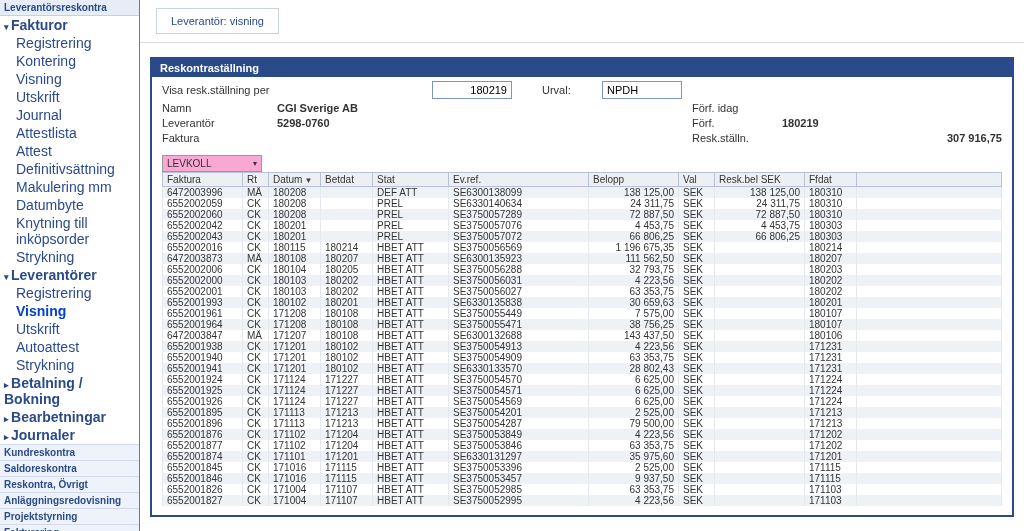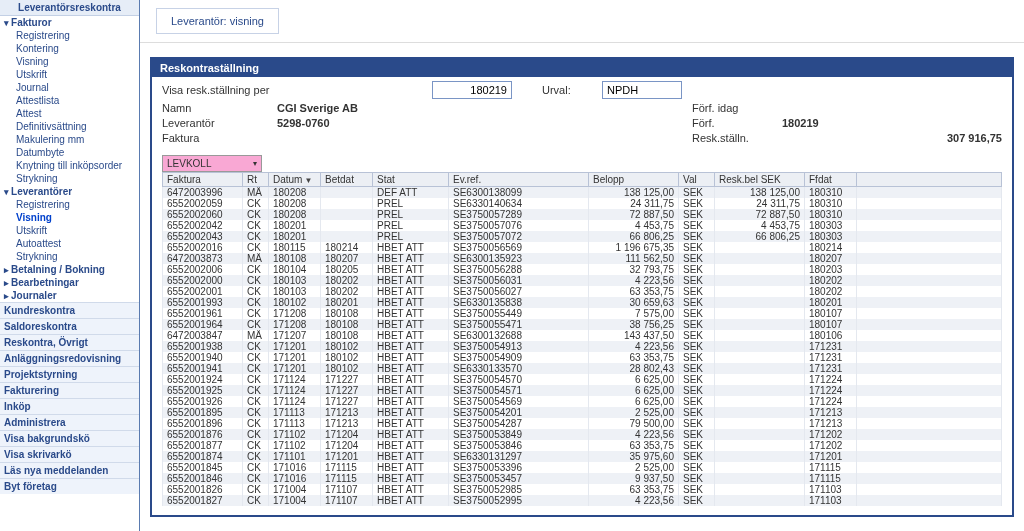--- a/index.html
+++ b/index.html
@@ -1,20 +1,20 @@
 <!DOCTYPE html>
 <html><head>
 <meta charset="utf-8">
 <style>
 * { box-sizing: border-box; margin: 0; padding: 0; }
 body { font-family: Verdana, Arial, sans-serif; font-size: 10px; background: #fff; color: #333; }
 .app { display: flex; width: 1024px; height: 531px; }
 .sidebar { width: 140px; background: #fff; border-right: 1px solid #5a7bb0; overflow-y: auto; }
-.sidebar .tree-header { background: #e6edf7; color: #2a4a8a; font-weight: bold; padding: 2px 4px; border-bottom: 1px solid #c3d0e5; font-size: 10px; text-align: center; }
-.sidebar .tree-item { color: #2a4a8a; padding: 1px 4px 1px 16px; cursor: pointer; font-size: 10px; }
+.sidebar .tree-header { background: #e6edf7; color: #2a4a8a; font-weight: bold; padding: 2px 4px; border-bottom: 1px solid #c3d0e5; font-size: 10px; }
+.sidebar .tree-item { color: #2a4a8a; padding: 1px 4px 1px 16px; cursor: pointer; font-size: 14px; }
 .sidebar .tree-item.toggle { padding-left: 4px; font-weight: bold; }
 .sidebar .tree-item.toggle::before { content: '▾ '; font-size: 9px; }
 .sidebar .tree-item.closed::before { content: '▸ '; font-size: 9px; }
 .sidebar .tree-item.active { color: #0040cc; font-weight: bold; }
 .sidebar .cat { background: #eef3fb; color: #2a4a8a; font-weight: bold; padding: 2px 4px; border-top: 1px solid #d0daea; font-size: 10px; cursor: pointer; }
 .main { flex: 1; display: flex; flex-direction: column; overflow: hidden; }
 .breadcrumb-bar { padding: 8px 16px; border-bottom: 1px solid #ddd; }
 .breadcrumb-box { display: inline-block; border: 1px solid #c7d2e6; padding: 6px 14px; color: #2a4a8a; font-size: 11px; background: #fff; }
 .panel { margin: 14px 10px; border: 2px solid #2a4a8a; background: #fff; flex: 1; display: flex; flex-direction: column; overflow: hidden; }
 .panel-header { background: #2a4a8a; color: #fff; font-weight: bold; padding: 3px 8px; font-size: 11px; }

